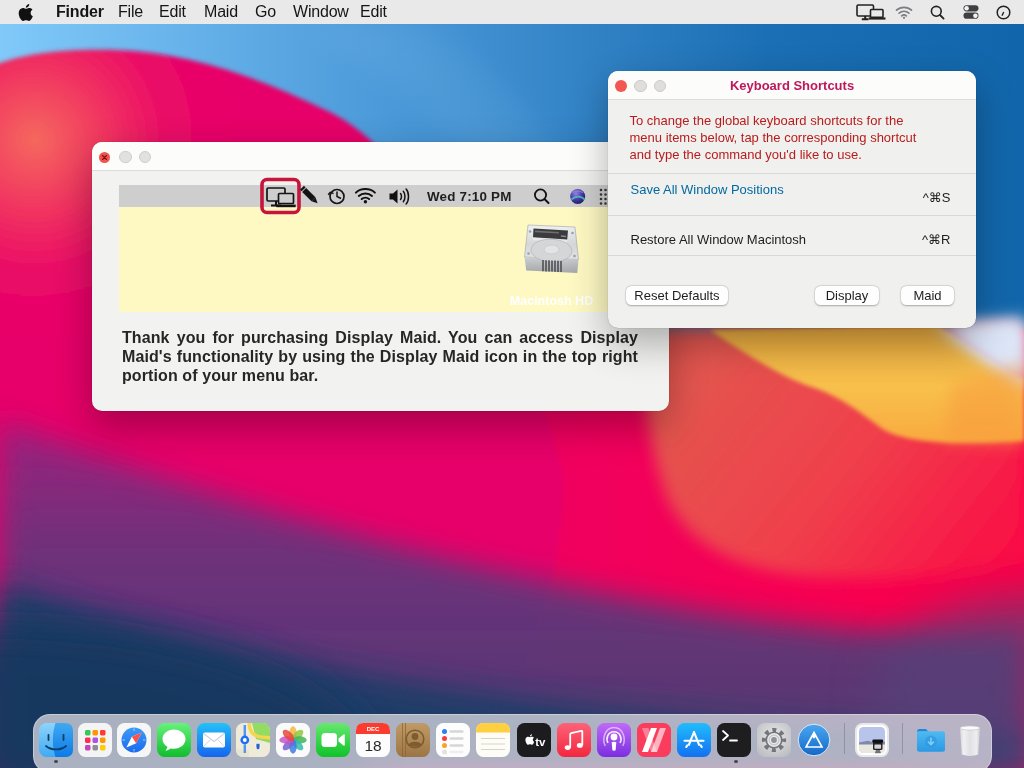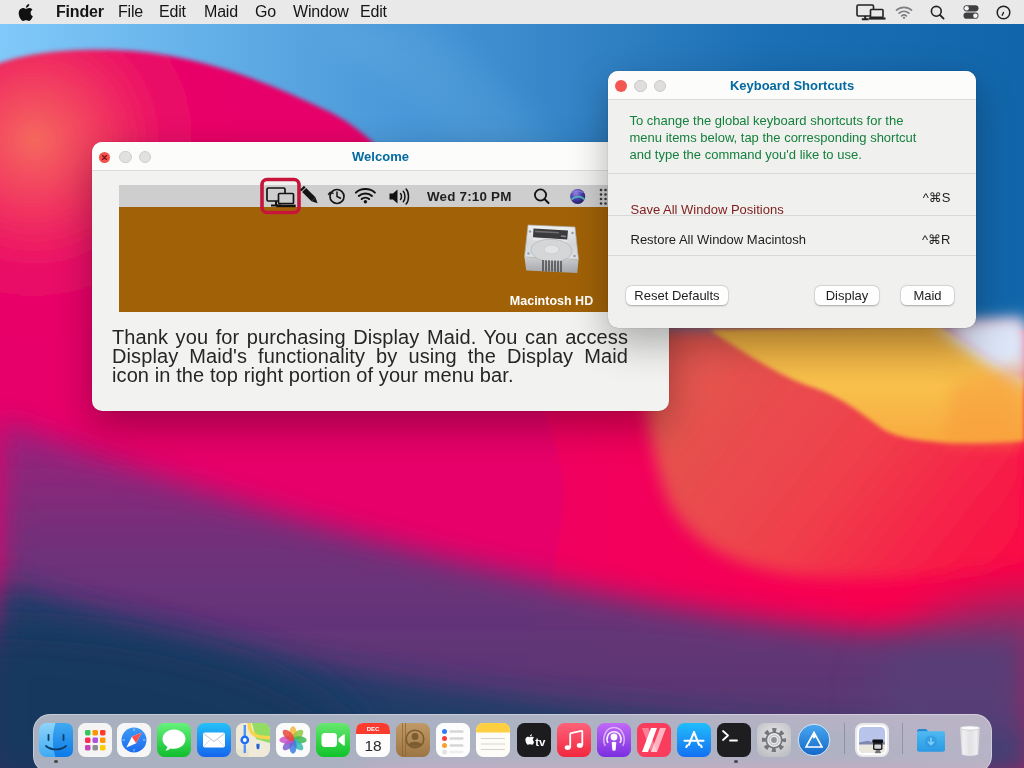--- a/index.html
+++ b/index.html
@@ -11,21 +11,21 @@
 #menubar { position:absolute; left:0; top:0; width:1024px; height:24px; background:#e9e9ea; font-size:16px; color:#151515; letter-spacing:-0.2px; }
 #menubar .item { position:absolute; top:0; line-height:24px; }
 #menubar .apple { position:absolute; left:18px; top:3.5px; }
 #menubar .bold { font-weight:bold; }
 #mb-right { position:absolute; right:0; top:0; height:24px; display:flex; align-items:center; }
 
 .window { position:absolute; border-radius:10px; box-shadow:0 15px 38px rgba(0,0,0,0.3), 0 0 1px rgba(0,0,0,0.4); }
 #welcome { left:92px; top:142px; width:577px; height:269px; background:#f2f2f0; }
 #ks { left:608px; top:71px; width:368px; height:257px; background:#f0f0ee; }
 .titlebar { position:absolute; left:0; top:0; right:0; height:29px; background:#fcfcfb; border-radius:10px 10px 0 0; border-bottom:1px solid #dcdcdb; }
-.titlebar .title { position:absolute; width:100%; text-align:center; top:7px; font-size:13px; font-weight:bold; color:#0369a1; }
+.titlebar .title { position:absolute; width:100%; text-align:center; top:7px; font-size:13px; font-weight:bold; color:#be185d; }
 .tl { position:absolute; top:8.5px; width:12.5px; height:12.5px; border-radius:50%; } .tl svg { display:block; }
 
 #dock { position:absolute; left:33px; top:714px; width:959px; height:59px; background:rgba(226,224,230,0.72); border:1px solid rgba(255,255,255,0.35); border-radius:17px; }
 .dicon { position:absolute; top:8px; width:34px; height:34px; }
 .dsep { position:absolute; top:8px; width:1px; height:31px; background:rgba(50,50,55,0.25); }
 .ddot { position:absolute; top:44.5px; width:3.5px; height:3.5px; border-radius:50%; background:rgba(40,40,40,0.75); }
 .btn { position:absolute; top:214.5px; height:19.5px; background:#fefefe; border-radius:5.5px; box-shadow:0 0.5px 2px rgba(0,0,0,0.28), 0 0 0 0.5px rgba(0,0,0,0.08); font-size:13px; color:#1d1d1d; text-align:center; line-height:19.5px; }
 </style>
 </head>
 <body>
@@ -133,30 +133,29 @@
           <circle cx="12.4" cy="10.7" r="2.25" fill="#f2f2f2"></circle>
         </svg>
 <svg width="15" height="15" viewBox="0 0 15 15" style="margin-right:13px">
           <circle cx="7.5" cy="7.5" r="6.3" fill="none" stroke="#222" stroke-width="1.5"></circle>
           <path d="M7.5 7.5 L6.2 10.2" stroke="#222" stroke-width="1.4" stroke-linecap="round"></path>
         </svg>
 </div>
 </div>
 <div class="window" id="welcome">
 <div class="titlebar">
-        <div class="title">Welcome</div>
 <div class="tl" style="left:7.2px; width:11px; height:11px; top:9.5px; background:#f1524d;">
           <svg width="11" height="11" viewBox="0 0 11 11">
             <path d="M3.5 3.5 L7.5 7.5 M7.5 3.5 L3.5 7.5" stroke="#7c1310" stroke-width="1.1" stroke-linecap="round"></path>
           </svg>
         </div>
 <div class="tl" style="left:27px; background:#e2e1e1; border:0.5px solid #cfcecd;"></div>
 <div class="tl" style="left:46.5px; background:#e2e1e1; border:0.5px solid #cfcecd;"></div>
 </div>
-<div style="position:absolute; left:27px; top:42.5px; width:522px; height:127px; background:#a16207;">
+<div style="position:absolute; left:27px; top:42.5px; width:522px; height:127px; background:#fef9c3;">
   <div style="position:absolute; left:0; top:0; width:522px; height:22px; background:#cecece;"></div>
   <svg width="522" height="127" viewBox="0 0 522 127" style="position:absolute;left:0;top:0;overflow:visible;">
 
     <g fill="none" stroke="#141414" stroke-width="1.7">
       <rect x="148" y="3" width="18" height="13" rx="1.2"></rect>
       <path d="M157 16 L157 19.5 M152 20.4 L162 20.4" stroke-width="2"></path>
       <rect x="159.5" y="8.5" width="15" height="10" rx="1" fill="#cecece"></rect>
       <path d="M157.3 20.9 L176.7 20.9" stroke-width="2.6"></path>
     </g>
     <rect x="143" y="-5.5" width="37" height="33" rx="5" fill="none" stroke="#c6143b" stroke-width="3.6"></rect>
@@ -246,32 +245,32 @@
               <path d="M26 37.3 L26 48.5"></path>
               <path d="M29 37.4 L29 48.6"></path>
               <path d="M32 37.6 L32 48.8"></path>
               <path d="M35 37.7 L35 48.9"></path>
               <path d="M38 37.9 L38 49.1"></path>
             </g>
     </g>
     <text x="432.5" y="119.5" font-family="Liberation Sans" font-size="12.5" font-weight="bold" fill="#fff" text-anchor="middle">Macintosh HD</text>
   </svg>
 </div>
-<div style="position:absolute; left:20px; top:185.5px; width:516px; font-size:20px; line-height:19.4px; color:#262626; text-align:justify; letter-spacing:0.1px;">Thank you for purchasing Display Maid. You can access Display Maid's functionality by using the Display Maid icon in the top right portion of your menu bar.</div>
+<div style="position:absolute; left:30px; top:185.5px; width:516px; font-size:16px; line-height:19.4px; color:#262626; text-align:justify; letter-spacing:0.1px;font-weight:bold;">Thank you for purchasing Display Maid. You can access Display Maid's functionality by using the Display Maid icon in the top right portion of your menu bar.</div>
 </div>
 <div class="window" id="ks">
 <div class="titlebar">
         <div class="title">Keyboard Shortcuts</div>
 <div class="tl" style="left:6.5px; background:#f4574f;"></div>
 <div class="tl" style="left:26px; background:#dfdedd; border:0.5px solid #cccbca;"></div>
 <div class="tl" style="left:45.5px; background:#dfdedd; border:0.5px solid #cccbca;"></div>
 </div>
-<div style="position:absolute; left:21.5px; top:42px; width:340px; font-size:13px; line-height:16.9px; color:#15803d;">To change the global keyboard shortcuts for the<br>menu items below, tap the corresponding shortcut<br>and type the command you'd like to use.</div>
+<div style="position:absolute; left:21.5px; top:42px; width:340px; font-size:13px; line-height:16.9px; color:#b91c1c;">To change the global keyboard shortcuts for the<br>menu items below, tap the corresponding shortcut<br>and type the command you'd like to use.</div>
 <div style="position:absolute; left:0; top:101.5px; width:368px; height:1px; background:#d9d9d7;"></div>
-<div style="position:absolute; left:22.5px; top:131px; font-size:13px; color:#7f1d1d;text-align:center;">Save All Window Positions</div>
+<div style="position:absolute; left:22.5px; top:111px; font-size:13px; color:#0369a1;text-align:center;">Save All Window Positions</div>
 <div style="position:absolute; right:25.5px; top:119px; font-size:13px; color:#1d1d1d;">^⌘S</div>
 <div style="position:absolute; left:0; top:144px; width:368px; height:1px; background:#d9d9d7;"></div>
 <div style="position:absolute; left:22.5px; top:161px; font-size:13px; color:#1d1d1d;">Restore All Window Macintosh</div>
 <div style="position:absolute; right:25.5px; top:161px; font-size:13px; color:#1d1d1d;">^⌘R</div>
 <div style="position:absolute; left:0; top:183.5px; width:368px; height:1px; background:#d9d9d7;"></div>
 <div class="btn" style="left:18px; width:102px;">Reset Defaults</div>
 <div class="btn" style="left:207px; width:64px;">Display</div>
 <div class="btn" style="left:293px; width:53px;">Maid</div>
 </div>
 <div id="dock">

